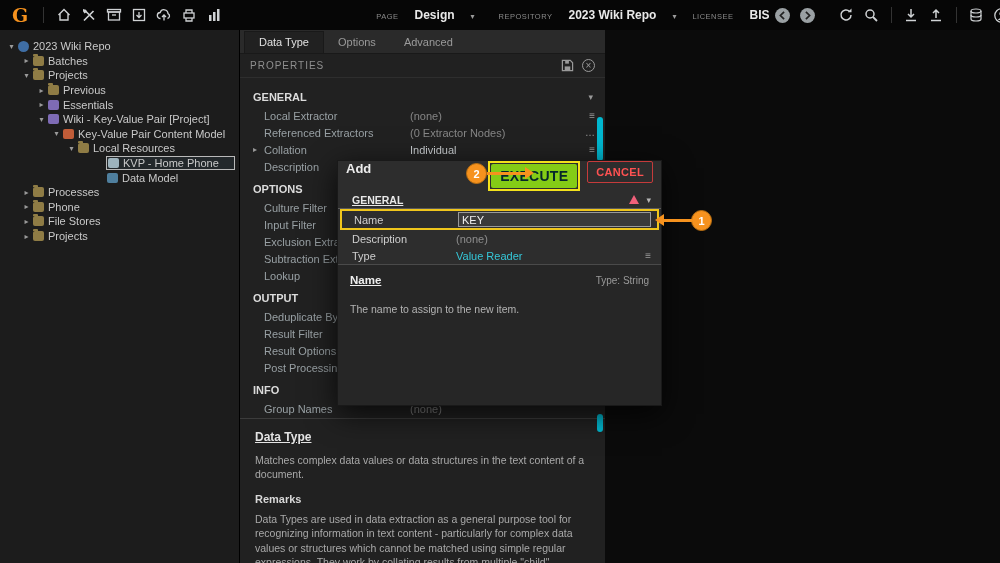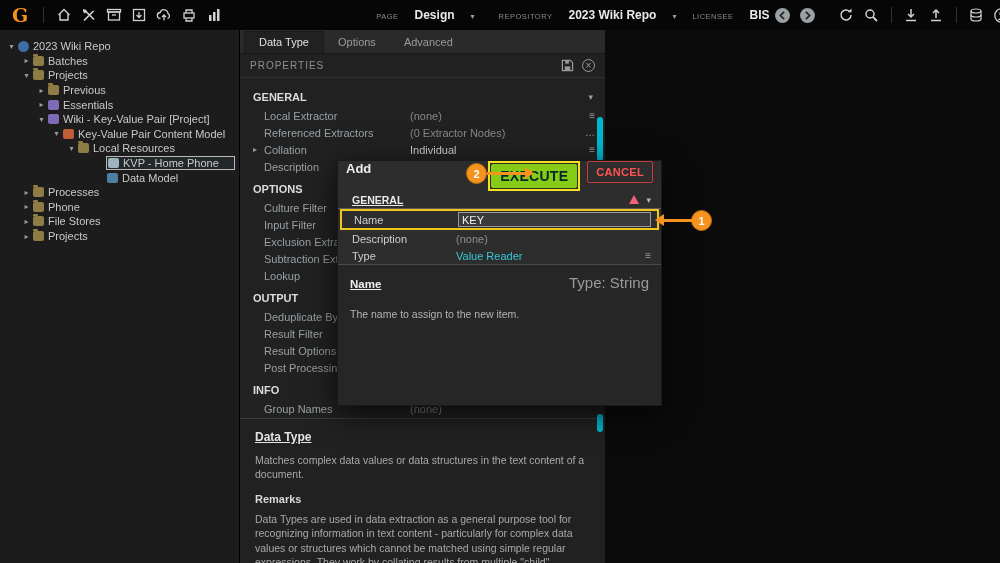--- a/index.html
+++ b/index.html
@@ -91,21 +91,21 @@
   .mrow.name-row { height:21px; border:2px solid #f0c61c; margin:0 2px; padding-left:12px; }
   .name-input { width:193px; height:15px; background:#3a3a3a; border:1px solid #9a9a9a;
     color:#f0f0f0; font-size:11px; padding:0 3px; font-family:inherit; outline:none; }
   .mval.dim { color:#8e8e8e; }
   .mval.teal { color:#35c7d8; }
   .mtrail { margin-left:auto; padding-right:10px; color:#9a9a9a; font-size:10px; }
   .mhelp { position:absolute; left:0; right:0; top:103px; bottom:0; background:#262626;
     border-top:1px solid #4a4a4a; padding:9px 12px; }
   .mh-head { display:flex; align-items:baseline; }
   .mh-title { font-size:11.5px; font-weight:bold; color:#efefef; text-decoration:underline; flex:1; }
-  .mh-type { font-size:15px; color:#9a9a9a; }
+  .mh-type { font-size:10px; color:#9a9a9a; }
   .mh-body { margin-top:17px; font-size:10.5px; color:#b3b3b3; }
 
   
   .acirc { position:absolute; width:21px; height:21px; border-radius:50%;
     background:#f6921e; border:1px solid #b96f12; color:#fff; font-weight:bold; font-size:11px;
     display:flex; align-items:center; justify-content:center; z-index:30; }
   #ann2-circ { left:466px; top:163px; }
   #ann1-circ { left:691px; top:210px; }
   .aline { position:absolute; height:3px; background:#f6921e; z-index:30; }
   #ann2-line { left:487px; top:172px; width:38px; }

